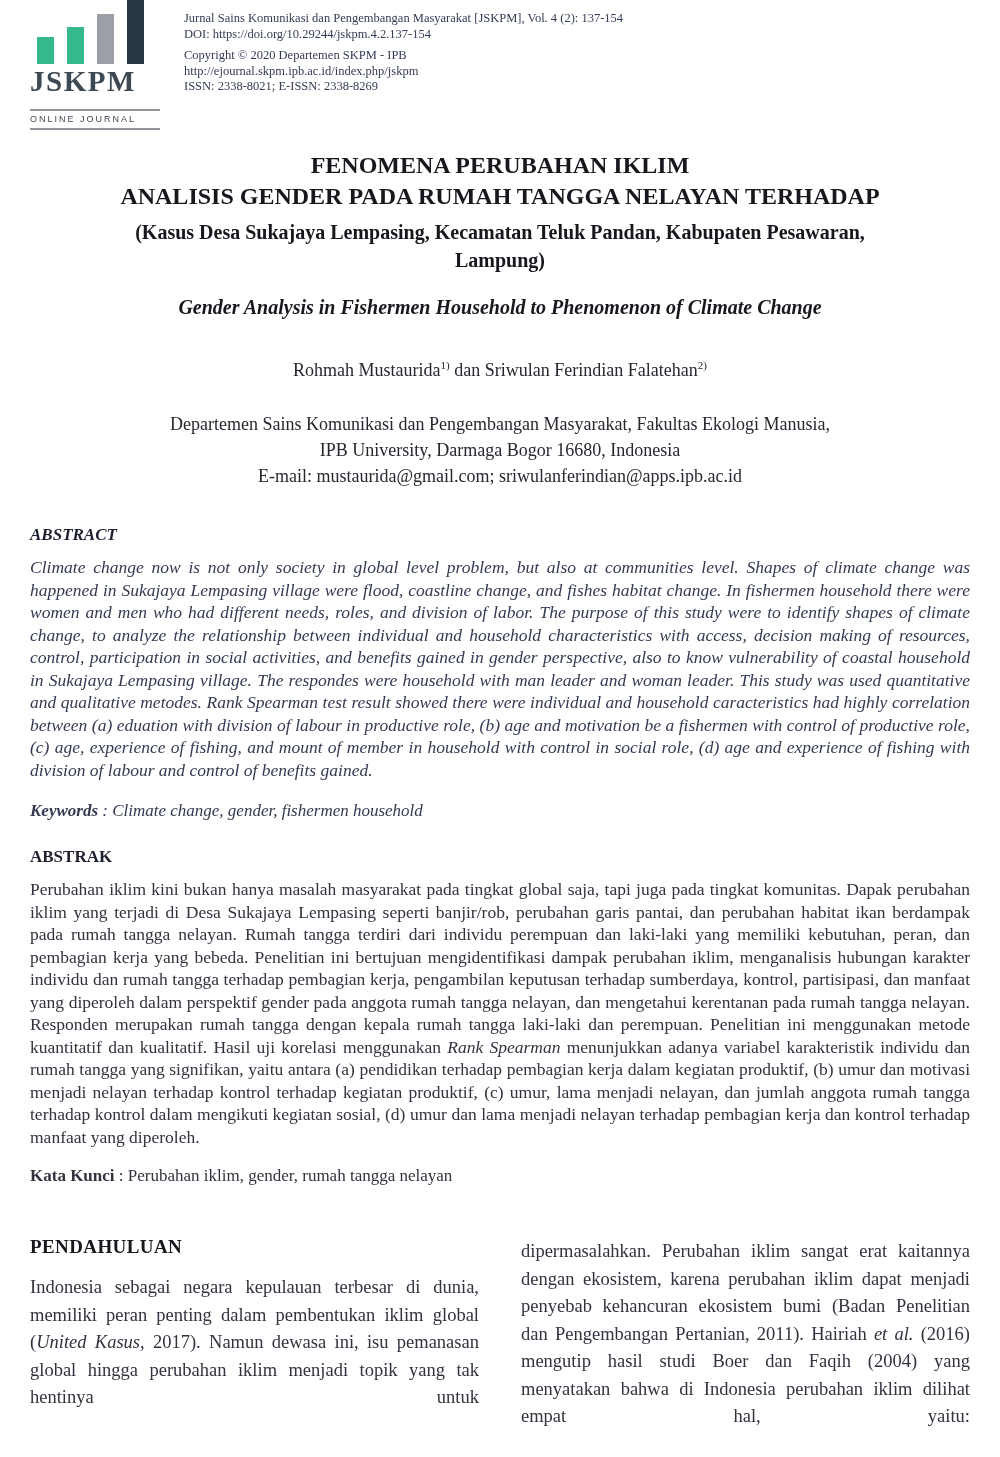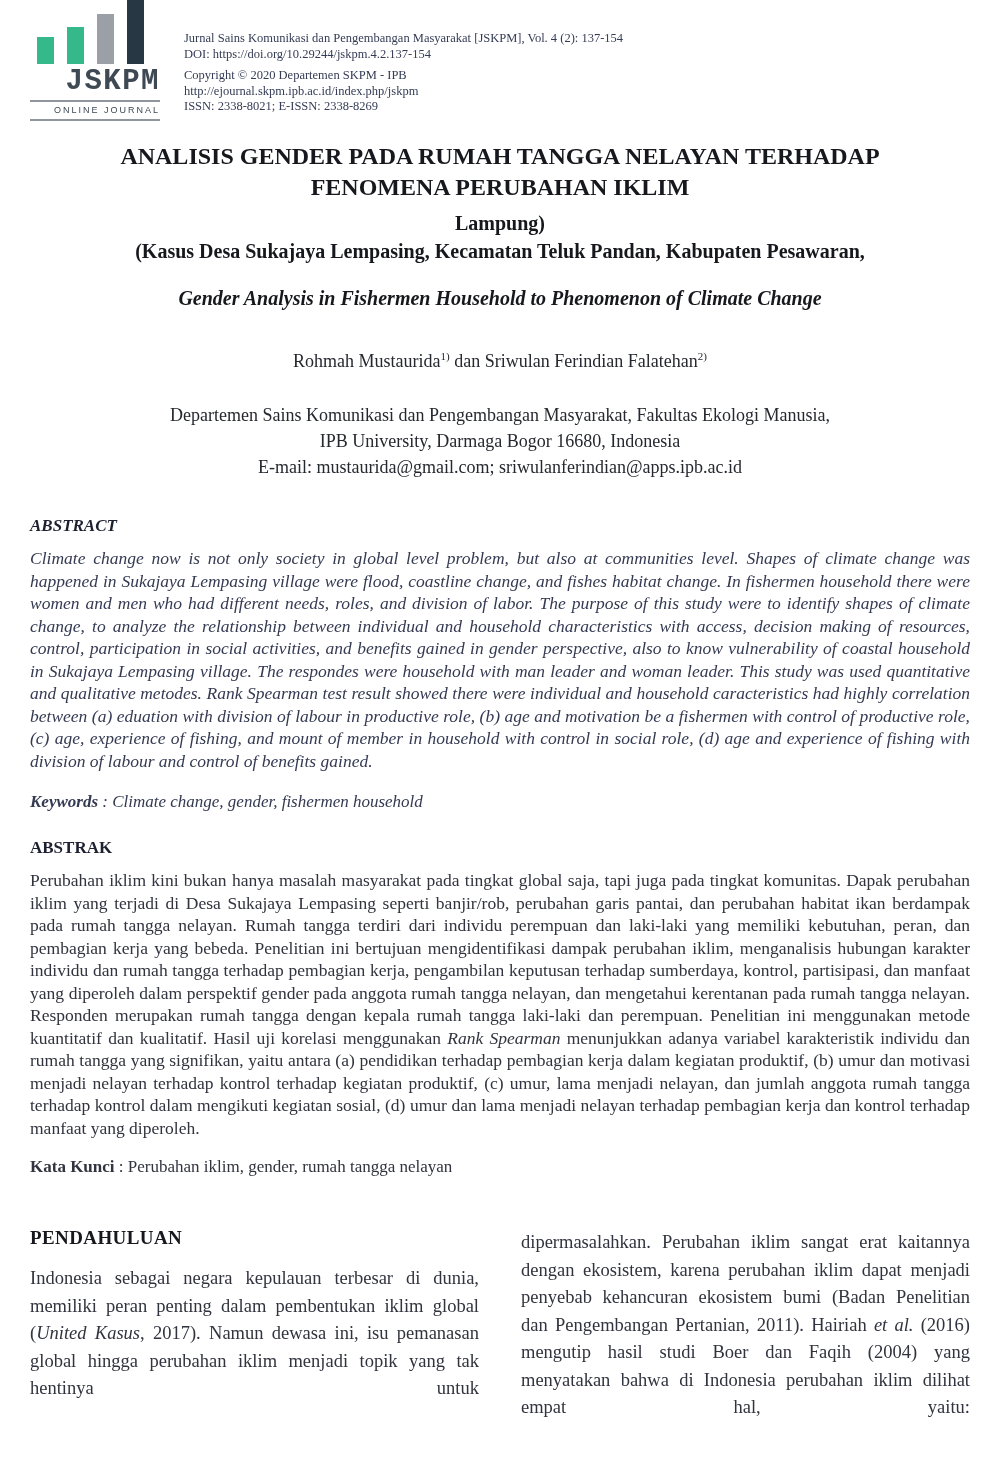--- a/index.html
+++ b/index.html
@@ -12,29 +12,29 @@
   
   .header { display:flex; gap:24px; }
   .logo { width:130px; flex:none; }
   .bars { display:flex; align-items:flex-end; gap:13px; height:64px; padding:0 7px; }
   .bar { width:17px; }
   .bar-1 { height:27px; background:#35b98a; }
   .bar-2 { height:37px; background:#35b98a; }
   .bar-3 { height:50px; background:#9aa0a5; }
   .bar-4 { height:64px; background:#273744; }
   .logo-name {
-    font-family:Liberation Mono, monospace; font-weight:bold; font-size:29px;
-    letter-spacing:1.5px; color:#3e4954; text-align:right; line-height:1; margin-top:3px;
+    font-family:Liberation Serif, serif; font-weight:bold; font-size:29px;
+    letter-spacing:1.5px; color:#3e4954; text-align:left; line-height:1; margin-top:3px;
   }
   .logo-sub {
     font-family:"Liberation Sans", sans-serif; font-size:9px; letter-spacing:2px;
-    color:#3e4954; text-align:right; border-top:2px solid #8f959b;
-    border-bottom:2px solid #8f959b; padding:3px 0 4px; margin-top:4px;
+    color:#3e4954; text-align:left; border-top:2px solid #8f959b;
+    border-bottom:2px solid #8f959b; padding:3px 0 4px; margin-top:13px;
   }
-  .journal-info { padding-top:31px; font-size:12.5px; line-height:15.5px; color:#343c55; }
+  .journal-info { padding-top:11px; font-size:12.5px; line-height:15.5px; color:#343c55; }
   .journal-info .gap { margin-top:6px; }
 
   
   .title-id   { margin-top:20px; text-align:center; font-weight:bold; font-size:24px; line-height:31px; color:#17181d; }
   .title-case { margin-top:6px;  text-align:center; font-weight:bold; font-size:20px; line-height:28px; color:#17181d; }
   .title-en   { margin-top:22px; text-align:center; font-weight:bold; font-style:italic; font-size:20px; color:#17181d; }
   .authors    { margin-top:40px; text-align:center; font-size:18px; color:#26282f; }
   .authors sup { font-size:11px; }
   .affiliation { margin-top:30px; text-align:center; font-size:18px; line-height:26px; color:#26282f; }
 
@@ -78,26 +78,26 @@
     <div class="journal-info">
       <div>Jurnal Sains Komunikasi dan Pengembangan Masyarakat [JSKPM], Vol. 4 (2): 137-154</div>
       <div>DOI: https://doi.org/10.29244/jskpm.4.2.137-154</div>
       <div class="gap">Copyright © 2020 Departemen SKPM - IPB</div>
       <div>http://ejournal.skpm.ipb.ac.id/index.php/jskpm</div>
       <div>ISSN: 2338-8021; E-ISSN: 2338-8269</div>
     </div>
   </div>
 
   <div class="title-id">
+    <div>FENOMENA PERUBAHAN IKLIM</div>
     <div>ANALISIS GENDER PADA RUMAH TANGGA NELAYAN TERHADAP</div>
-    <div>FENOMENA PERUBAHAN IKLIM</div>
   </div>
   <div class="title-case">
+    <div>(Kasus Desa Sukajaya Lempasing, Kecamatan Teluk Pandan, Kabupaten Pesawaran,</div>
     <div>Lampung)</div>
-    <div>(Kasus Desa Sukajaya Lempasing, Kecamatan Teluk Pandan, Kabupaten Pesawaran,</div>
   </div>
   <div class="title-en">Gender Analysis in Fishermen Household to Phenomenon of Climate Change</div>
 
   <div class="authors">
     <span>Rohmah Mustaurida</span><sup>1)</sup><span> dan </span><span>Sriwulan Ferindian Falatehan</span><sup>2)</sup>
   </div>
 
   <div class="affiliation">
     <div>Departemen Sains Komunikasi dan Pengembangan Masyarakat, Fakultas Ekologi Manusia,</div>
     <div>IPB University, Darmaga Bogor 16680, Indonesia</div>

